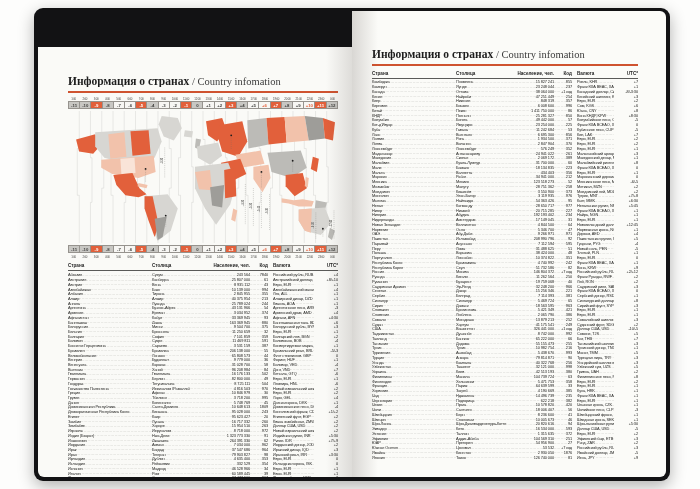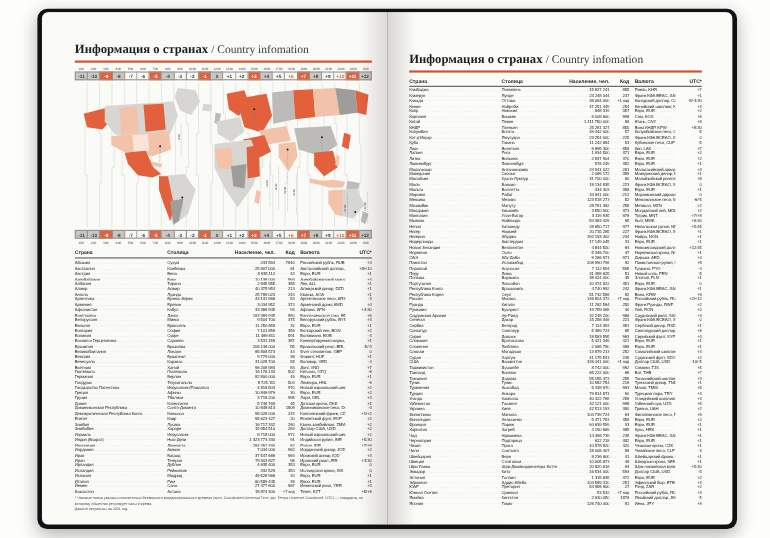--- a/index.html
+++ b/index.html
@@ -2,21 +2,21 @@
 <html><head>
 <meta charset="utf-8">
 <style>
   html,body{margin:0;padding:0;background:#ffffff;}
   #stage{position:relative;width:700px;height:489px;background:#fdfdfc;overflow:hidden;
          font-family:"Liberation Sans",sans-serif;}
   .book{position:absolute;left:34px;top:8px;width:636px;height:473px;background:#121214;
         border-radius:9px;box-shadow:0 5px 16px rgba(0,0,0,.30);}
   .pages{position:absolute;left:4px;top:3px;right:4px;bottom:4px;display:flex;overflow:hidden;border-radius:6px;}
   .page{position:relative;flex:1;min-width:0;}
-  .page-left{background:#fafaf7;}
+  .page-left{background:#fafaf7;margin-top:36px;}
   .page-right{background:#fbfbf8;}
   .page-left::after{content:"";position:absolute;top:0;bottom:0;right:0;width:26px;z-index:6;
         background:linear-gradient(90deg,rgba(0,0,0,0),rgba(60,50,45,.15));pointer-events:none;}
   .page-right::before{content:"";position:absolute;top:0;bottom:0;left:0;width:26px;z-index:6;
         background:linear-gradient(270deg,rgba(0,0,0,0),rgba(60,50,45,.18));pointer-events:none;}
   .content-l{position:absolute;left:30px;right:14px;top:0;bottom:0;}
   .content-r{position:absolute;left:20px;right:28px;top:0;bottom:0;}
 
   .ptitle{position:absolute;left:0;right:0;white-space:nowrap;overflow:hidden;
           font-family:"Liberation Serif","DejaVu Serif",serif;font-size:11.5px;color:#1d1d1d;}

